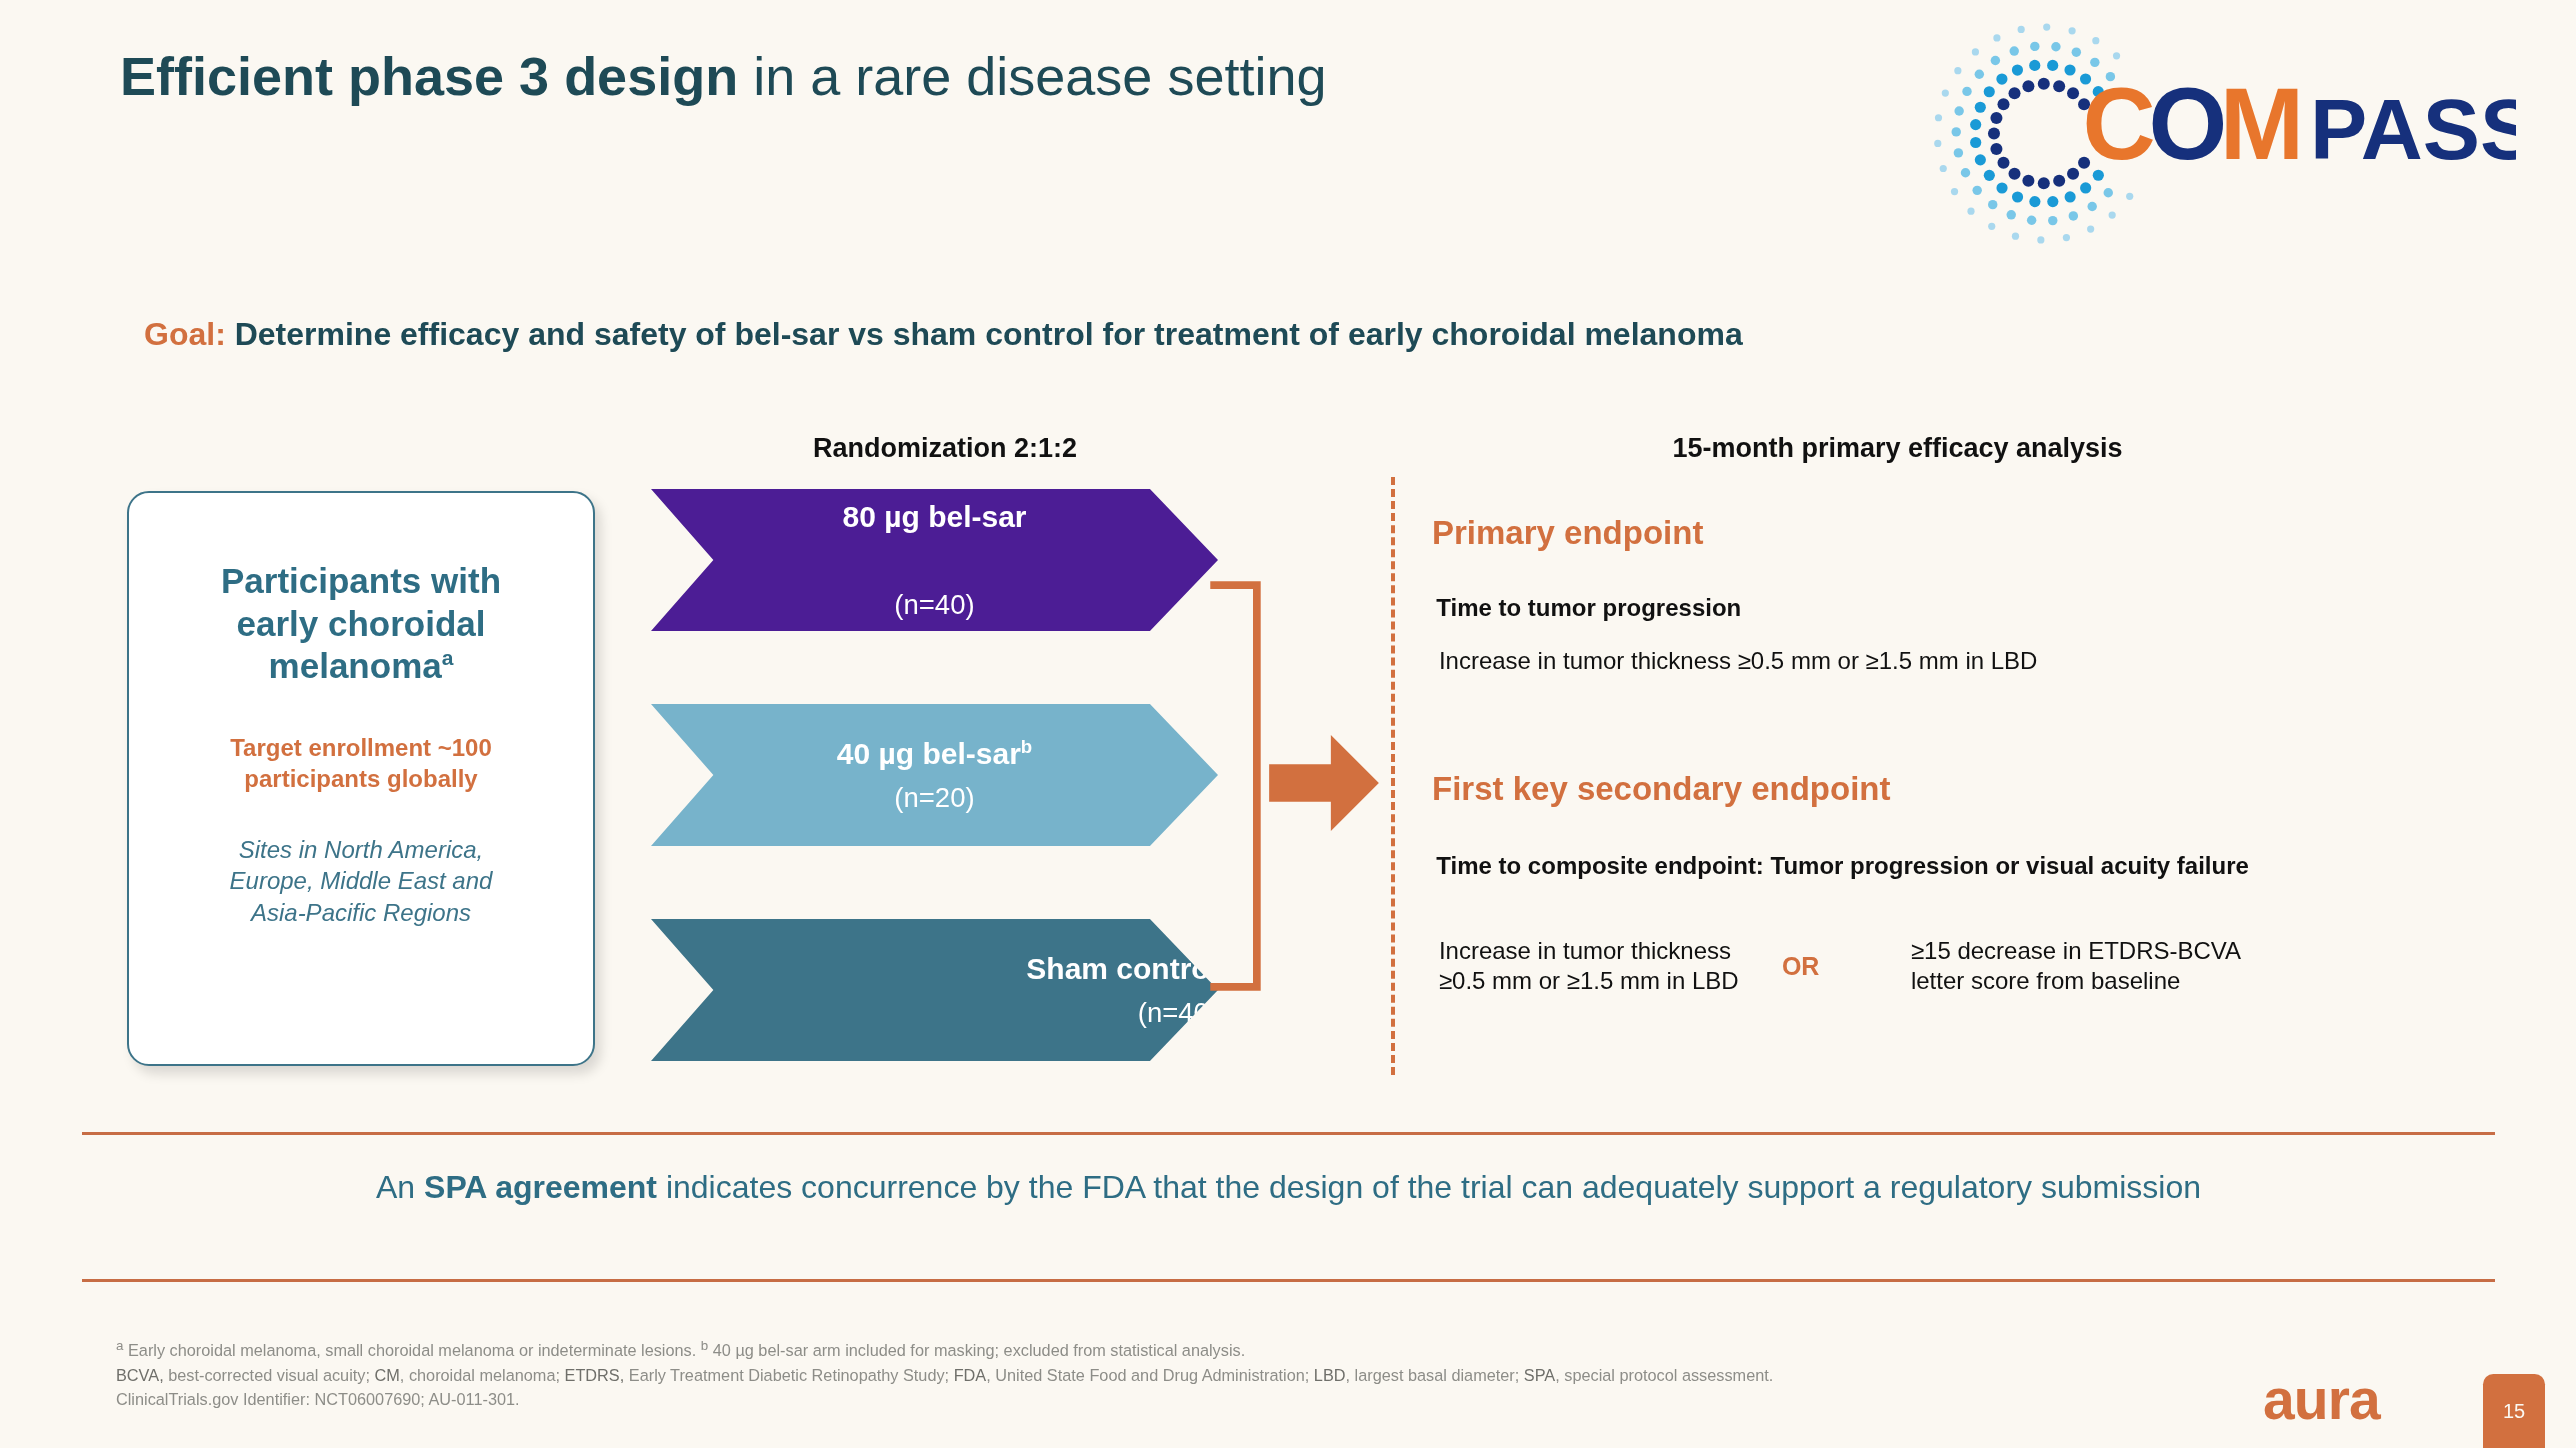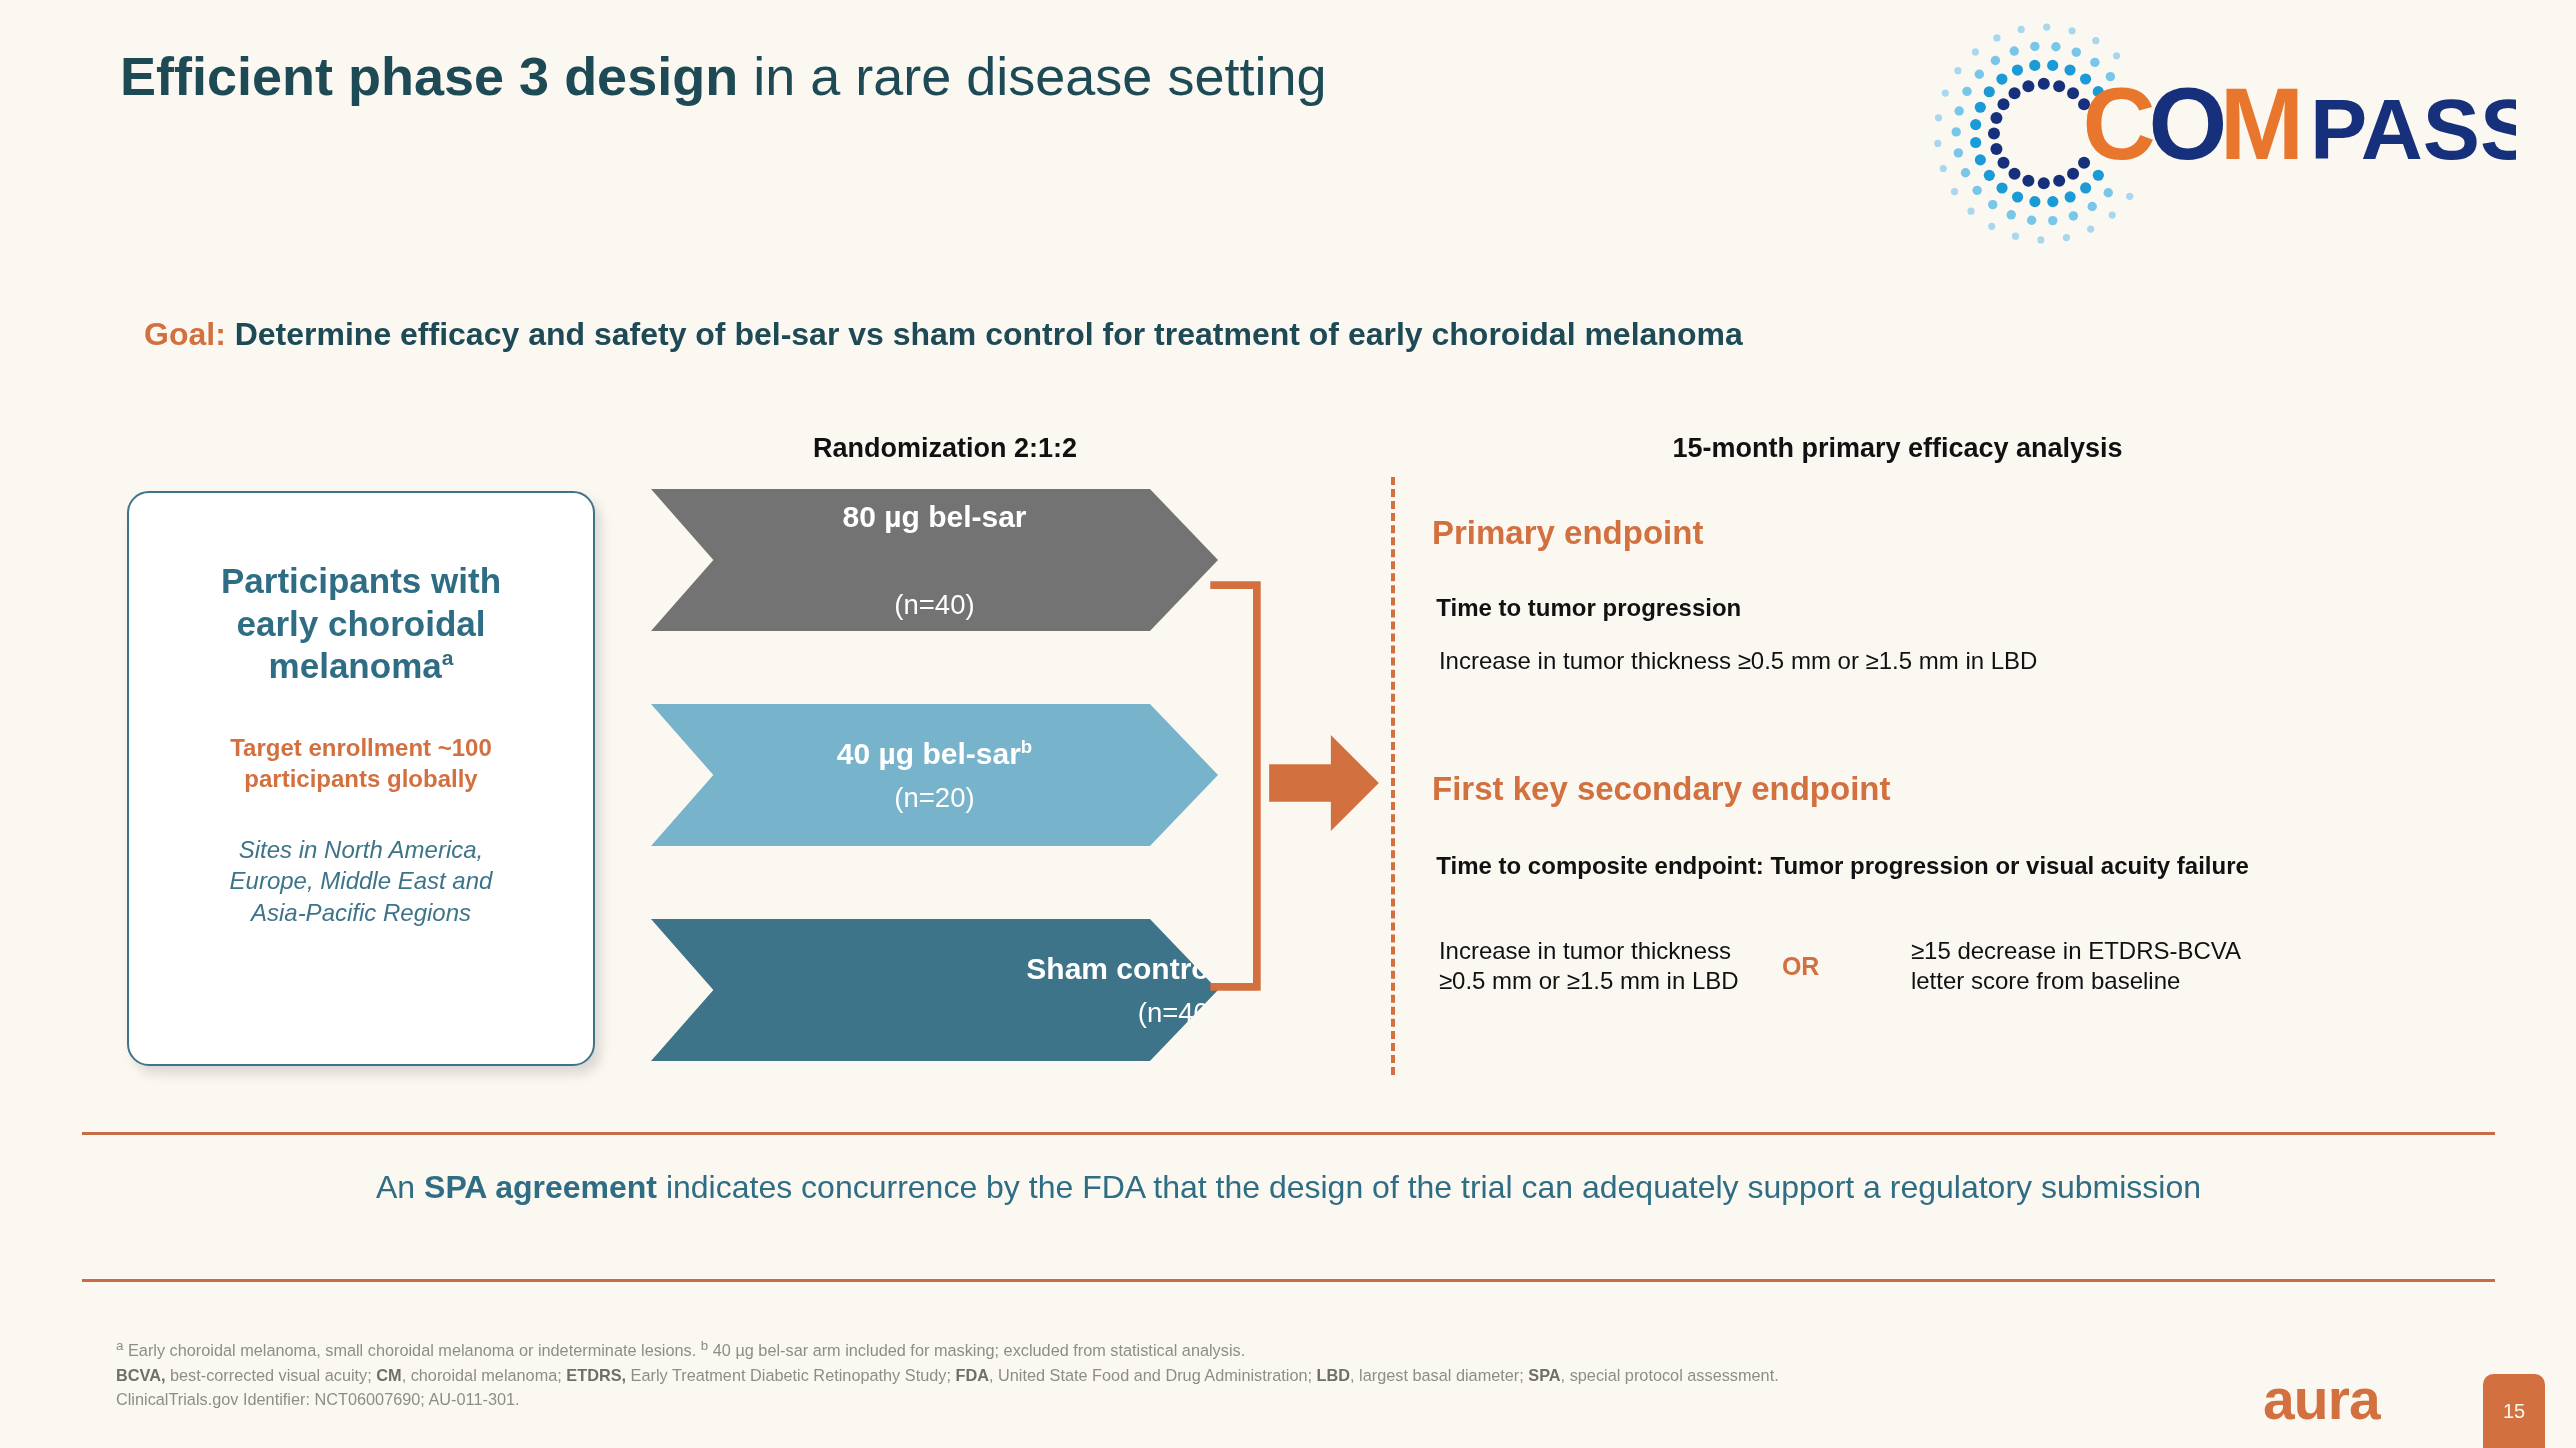--- a/index.html
+++ b/index.html
@@ -124,21 +124,21 @@
     position:absolute; left:82px; top:1166px; width:2413px; text-align:center;
     color:#2e6d84; font-size:32px; line-height:1.34;
   }
   #footer-lines b{ font-weight:bold; }
 
   
   #footnotes{
     position:absolute; left:116px; top:1336px; width:2061px;
     font-size:16.3px; line-height:1.48; color:#8d8d88;
   }
-  #footnotes b{ font-weight:bold; color:#6f6f6a; }
+  #footnotes b{ font-weight:normal; color:#6f6f6a; }
   #footnotes sup{ font-size:.82em; }
 
   
   #aura-logo{
     position:absolute; left:2263px; top:1371px;
     font-size:57px; font-weight:bold; letter-spacing:-0.9px;
     color:#d2703f; line-height:1;
   }
   #page-badge{
     position:absolute; left:2483px; top:1374px; width:62px; height:75px;
@@ -261,21 +261,21 @@
     <span>Target enrollment ~100</span><br>
     <span>participants globally</span>
   </div>
   <div id="participant-sites">
     <span>Sites in North America,</span><br>
     <span>Europe, Middle East and</span><br>
     <span>Asia-Pacific Regions</span>
   </div>
 </div>
 
-<div class="chevron" id="arm-1" style="background: #737373; gap: 44px;">
+<div class="chevron" id="arm-1" style="background: #4c1d95; gap: 44px;">
   <div class="dose"><span>80 µg bel-sar</span><sup></sup></div>
   <div class="n">(n=40)</div>
 </div>
 <div class="chevron" id="arm-2" style="background: rgb(119, 179, 203);">
   <div class="dose"><span>40 µg bel-sar</span><sup>b</sup></div>
   <div class="n">(n=20)</div>
 </div>
 <div class="chevron" id="arm-3" style="background: rgb(61, 116, 137);">
   <div class="dose"><span>Sham control</span><sup></sup></div>
   <div class="n">(n=40)</div>

